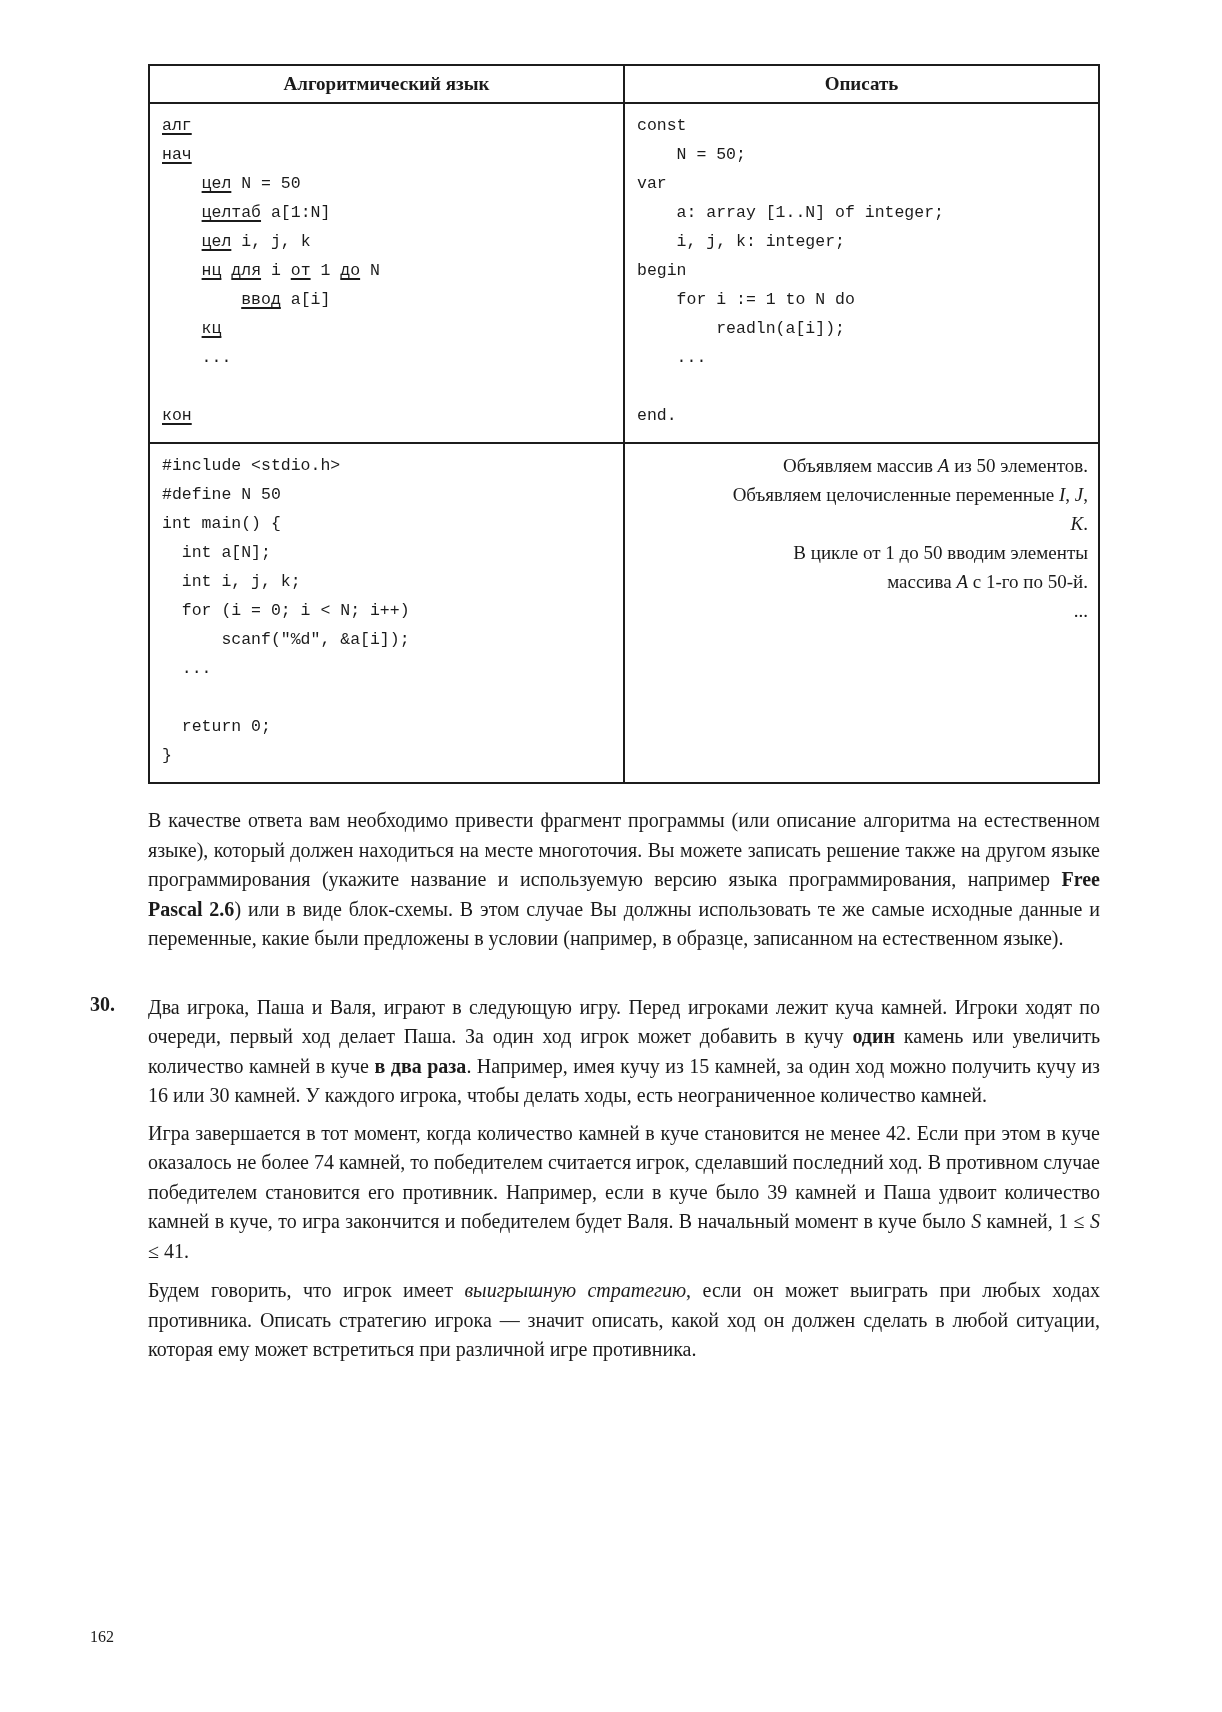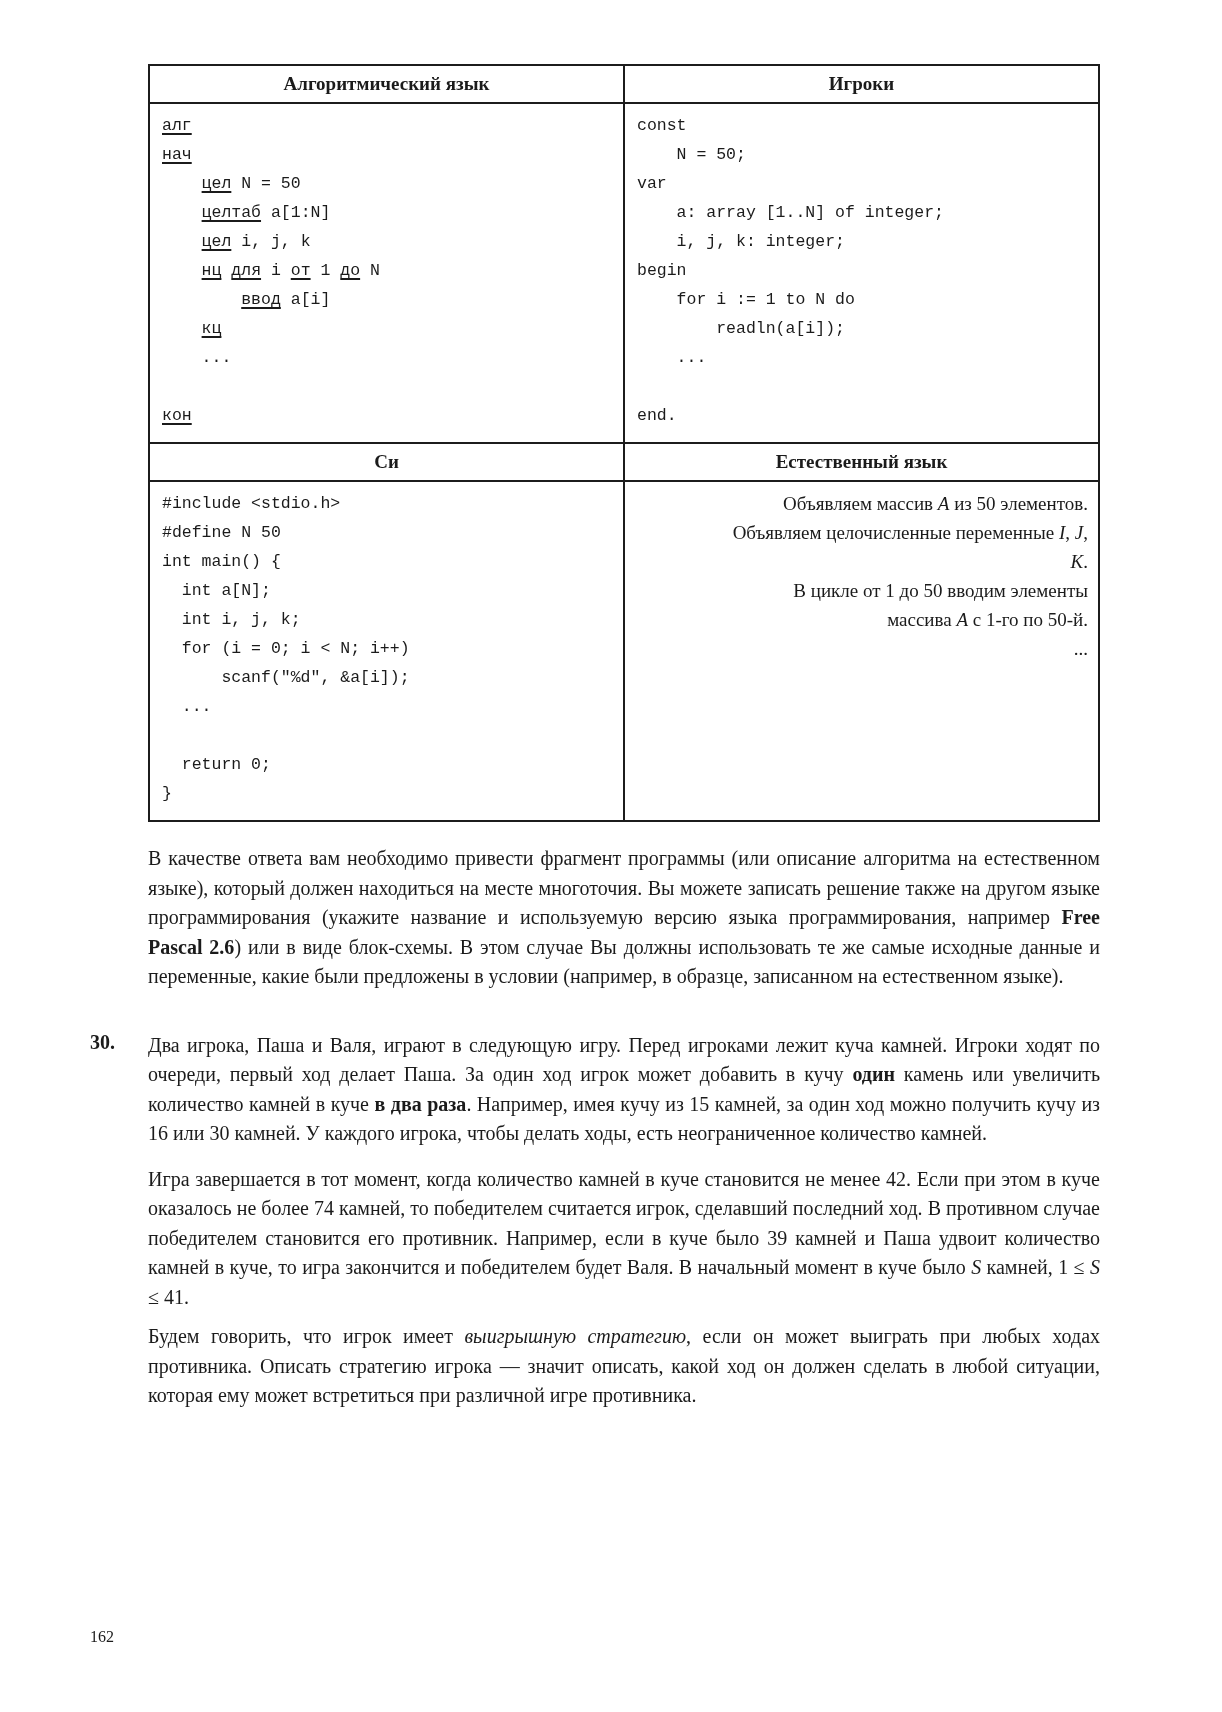--- a/index.html
+++ b/index.html
@@ -67,53 +67,49 @@
   .intro { margin-top: 22px; }
   .problem { position: relative; margin-top: 39px; }
   .problem-number {
     position: absolute;
     left: -58px;
     top: 0;
     width: 50px;
     font-weight: bold;
     font-size: 20px;
   }
-  .problem-body p + p { margin-top: 16px; }
+  .problem-body p + p { margin-top: 8px; }
   .problem-body p.tight { margin-top: 10px; }
   .page-number {
     position: absolute;
     left: 90px;
     top: 1628px;
     font-size: 16px;
     font-weight: normal;
   }
 </style>
 </head>
 <body>
 
 <div class="page">
   <div class="content">
 
     <table class="codes">
       <tbody>
         <tr>
           <th class="hdr">Алгоритмический язык</th>
-          <th class="hdr">Игроки</th>
+          <th class="hdr">Описать</th>
         </tr>
         <tr>
           <td class="cell">
             <div class="code"><div class="line"><span class="u">алг</span></div><div class="line"><span class="u">нач</span></div><div class="line"><span>    </span><span class="u">цел</span><span> N = 50</span></div><div class="line"><span>    </span><span class="u">целтаб</span><span> a[1:N]</span></div><div class="line"><span>    </span><span class="u">цел</span><span> i, j, k</span></div><div class="line"><span>    </span><span class="u">нц</span><span> </span><span class="u">для</span><span> i </span><span class="u">от</span><span> 1 </span><span class="u">до</span><span> N</span></div><div class="line"><span>        </span><span class="u">ввод</span><span> a[i]</span></div><div class="line"><span>    </span><span class="u">кц</span></div><div class="line"><span>    ...</span></div><div class="line"><span></span>&nbsp;</div><div class="line"><span class="u">кон</span></div></div>
           </td>
           <td class="cell">
             <div class="code"><div class="line"><span>const</span></div><div class="line"><span>    N = 50;</span></div><div class="line"><span>var</span></div><div class="line"><span>    a: array [1..N] of integer;</span></div><div class="line"><span>    i, j, k: integer;</span></div><div class="line"><span>begin</span></div><div class="line"><span>    for i := 1 to N do</span></div><div class="line"><span>        readln(a[i]);</span></div><div class="line"><span>    ...</span></div><div class="line"><span></span>&nbsp;</div><div class="line"><span>end.</span></div></div>
           </td>
-        </tr>
-        <tr>
-          <th class="hdr">Си</th>
-          <th class="hdr">Естественный язык</th>
         </tr>
         <tr>
           <td class="cell">
             <div class="code"><div class="line"><span>#include &lt;stdio.h&gt;</span></div><div class="line"><span>#define N 50</span></div><div class="line"><span>int main() {</span></div><div class="line"><span>  int a[N];</span></div><div class="line"><span>  int i, j, k;</span></div><div class="line"><span>  for (i = 0; i &lt; N; i++)</span></div><div class="line"><span>      scanf("%d", &amp;a[i]);</span></div><div class="line"><span>  ...</span></div><div class="line"><span></span>&nbsp;</div><div class="line"><span>  return 0;</span></div><div class="line"><span>}</span></div></div>
           </td>
           <td class="cell">
             <div class="natural"><div class="line"><span>Объявляем массив </span><span class="i">A</span><span> из 50 элементов.</span></div><div class="line"><span>Объявляем целочисленные переменные </span><span class="i">I</span><span>, </span><span class="i">J</span><span>,</span></div><div class="line"><span class="i">K</span><span>.</span></div><div class="line"><span>В цикле от 1 до 50 вводим элементы</span></div><div class="line"><span>массива </span><span class="i">A</span><span> с 1-го по 50-й.</span></div><div class="line"><span>...</span></div></div>
           </td>
         </tr>
       </tbody>

